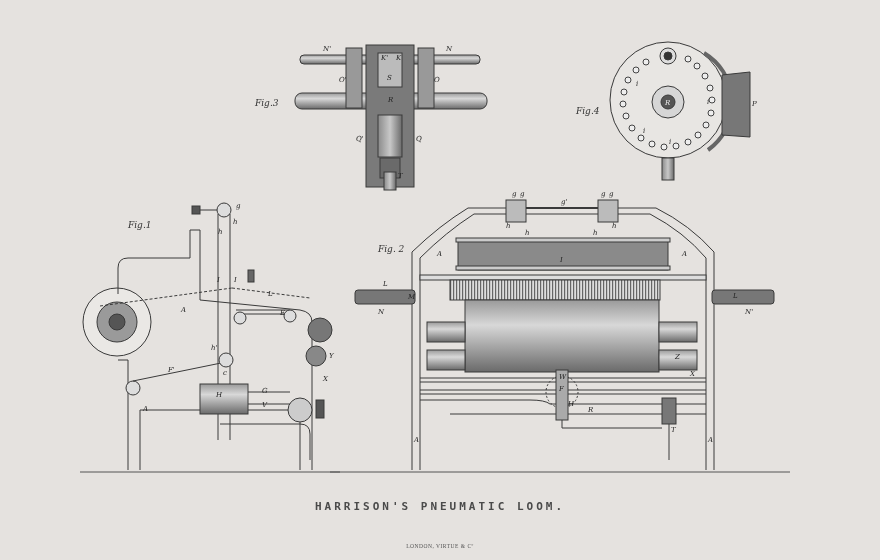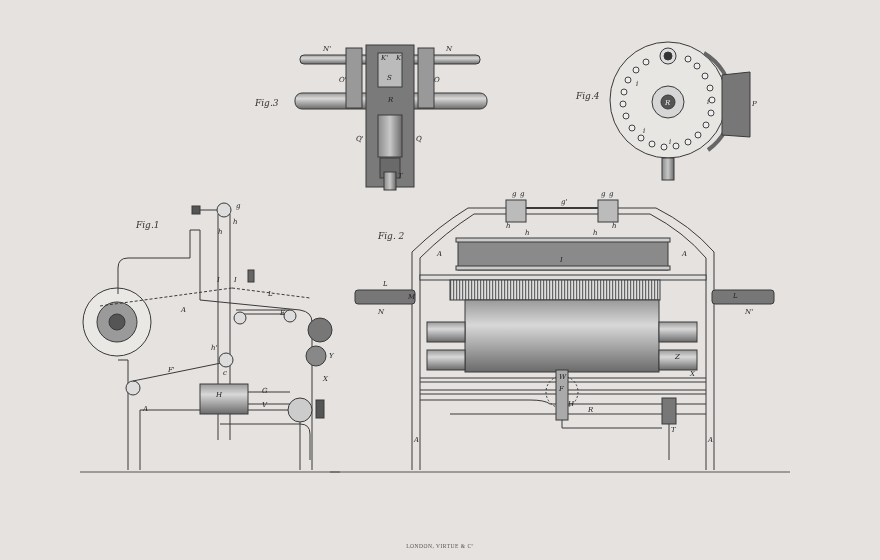--- a/index.html
+++ b/index.html
@@ -140,23 +140,23 @@
       <rect x="662" y="398" width="14" height="26" fill="#777"></rect>
       <line x1="669" y1="424" x2="669" y2="460"></line>
       <path d="M562 420 L562 428 L662 428"></path>
       <line x1="330" y1="472" x2="790" y2="472" stroke="#555"></line>
     </g>
     <line x1="80" y1="472" x2="340" y2="472" stroke="#555"></line>
   </g>
 </svg>
 
 <div class="fig-label" style="left:255px;top:98px">Fig.3</div>
-<div class="fig-label" style="left:576px;top:91px">Fig.4</div>
-<div class="fig-label" style="left:136px;top:220px">Fig.1</div>
-<div class="fig-label" style="left:378px;top:231px">Fig. 2</div>
+<div class="fig-label" style="left:576px;top:106px">Fig.4</div>
+<div class="fig-label" style="left:128px;top:220px">Fig.1</div>
+<div class="fig-label" style="left:378px;top:244px">Fig. 2</div>
 
 <div class="part" style="left:323px;top:45px">N'</div>
 <div class="part" style="left:446px;top:45px">N</div>
 <div class="part" style="left:381px;top:54px">K'</div>
 <div class="part" style="left:396px;top:54px">K</div>
 <div class="part" style="left:387px;top:74px">S</div>
 <div class="part" style="left:339px;top:76px">O'</div>
 <div class="part" style="left:434px;top:76px">O</div>
 <div class="part" style="left:388px;top:96px">R</div>
 <div class="part" style="left:356px;top:135px">Q'</div>
@@ -208,14 +208,15 @@
 <div class="part" style="left:675px;top:353px">Z</div>
 <div class="part" style="left:690px;top:370px">X</div>
 <div class="part" style="left:559px;top:373px">W</div>
 <div class="part" style="left:559px;top:385px">F</div>
 <div class="part" style="left:568px;top:400px">H</div>
 <div class="part" style="left:588px;top:406px">R</div>
 <div class="part" style="left:671px;top:426px">T</div>
 <div class="part" style="left:414px;top:436px">A</div>
 <div class="part" style="left:708px;top:436px">A</div>
 
+<div class="title">HARRISON'S PNEUMATIC LOOM.</div>
 <div class="imprint">LONDON, VIRTUE &amp; Cº</div>
 </div>
 
 </body></html>

